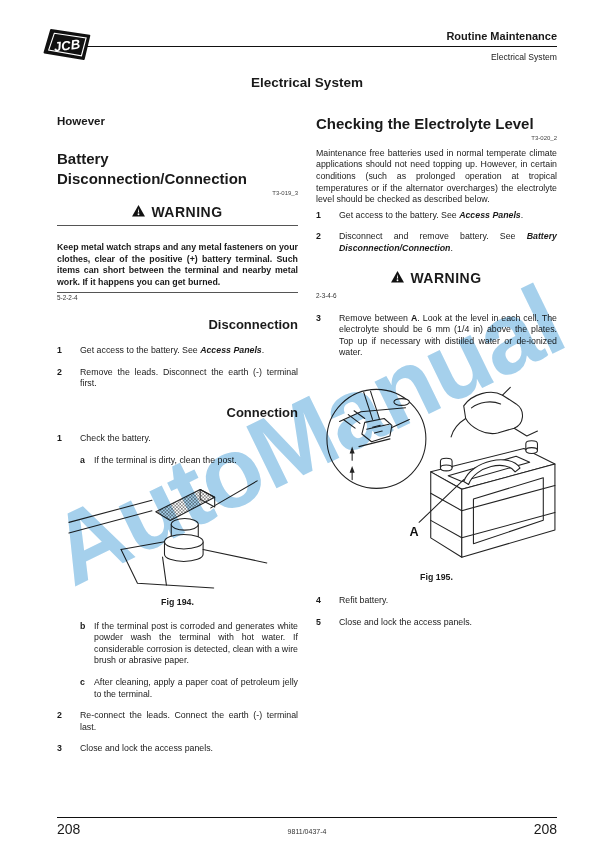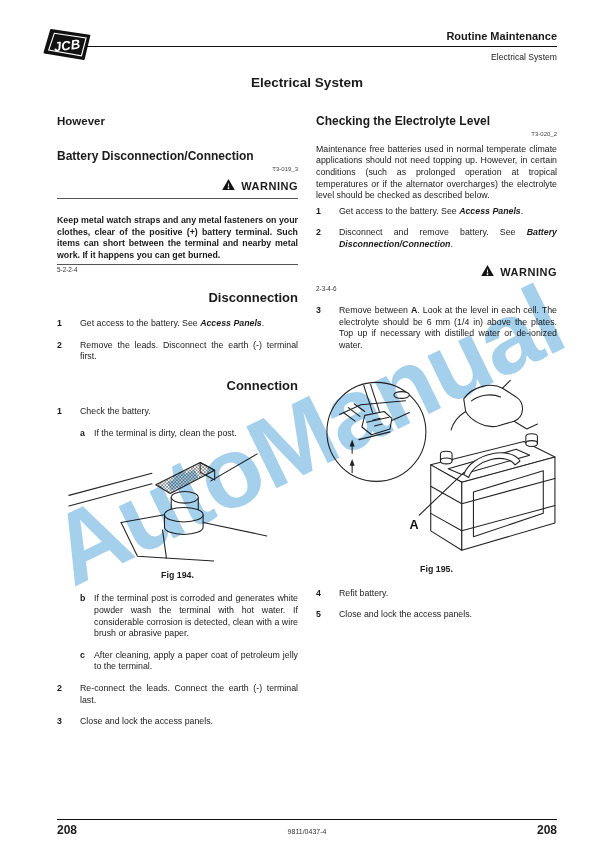--- a/index.html
+++ b/index.html
@@ -19,47 +19,47 @@
   .content { position:absolute; left:57px; top:0; width:500px; }
   .logo { position:absolute; left:-20px; top:24px; width:58px; height:42px; }
   .hdr-section { text-align:right; font-weight:bold; font-size:11px; padding-top:30px; }
   .hdr-rule { border-top:1.6px solid #111; margin-top:4px; }
   .hdr-subsection { text-align:right; font-size:8.6px; margin-top:5px; }
   .title { text-align:center; font-size:13.5px; font-weight:bold; margin-top:13px; }
   
   .cols { display:flex; gap:18px; margin-top:24px; }
   .col { width:241px; flex:none; font-size:8.8px; line-height:1.32; }
   h2.section { font-size:11.5px; font-weight:bold; margin-bottom:20px; }
-  h3.sub { font-size:12px; font-weight:bold; margin:0 0 1px; }
+  h3.sub { font-size:15px; font-weight:bold; margin:0 0 1px; }
   h3.mid { font-size:13px; font-weight:bold; margin:14px 0 12px;text-align:right; }
   .refcode { text-align:right; font-size:6px; color:#444; margin:1px 0 5px; }
   
-  .warnhdr { display:flex; justify-content:flex-end; align-items:center; gap:6px;
-             font-weight:bold; font-size:11px; margin:4px 0 4px; letter-spacing:0.5px; }
+  .warnhdr { display:flex; justify-content:center; align-items:center; gap:6px;
+             font-weight:bold; font-size:14px; margin:4px 0 4px; letter-spacing:0.5px; }
   .warnbody { border-top:1px solid #555; border-bottom:1px solid #555;
               font-weight:bold; text-align:justify; padding:16px 0 3px; }
   .warncode { font-size:6.4px; color:#333; padding:1px 0 0; margin-bottom:12px; }
   
   .step { display:flex; margin-bottom:10px; text-align:justify; }
   .step .n { width:23px; flex:none; font-weight:bold; }
   .step .t { flex:1; }
   .substep { display:flex; margin-left:23px; margin-bottom:10px; text-align:justify; }
   .substep .l { width:14px; flex:none; font-weight:bold; }
   .substep .t { flex:1; }
   .xref { font-weight:bold; font-style:italic; }
   .strong { font-weight:bold; }
   .para { text-align:justify; margin-bottom:4px; }
   
   figure { margin:4px 0 12px; text-align:center; }
   figcaption { font-weight:bold; font-size:8.8px; margin-top:3px; }
   
   .footer { position:absolute; left:57px; width:500px; bottom:28px; }
   .footer-rule { border-top:1.6px solid #111; }
   .footer-row { display:flex; justify-content:space-between; align-items:baseline; margin-top:3px; }
-  .pg { font-weight:bold; font-size:12px; }
+  .pg { font-weight:normal; font-size:14px; }
   .docref { font-size:7px; color:#333; }
   svg .ln { fill:none; stroke:#222; stroke-width:1.1; stroke-linecap:round; stroke-linejoin:round; }
   svg .lnw { fill:#fff; stroke:#222; stroke-width:1.1; stroke-linejoin:round; }
 </style>
 </head>
 <body>
 
 <div class="page">
 
   <div class="watermark">AutoManual</div>

